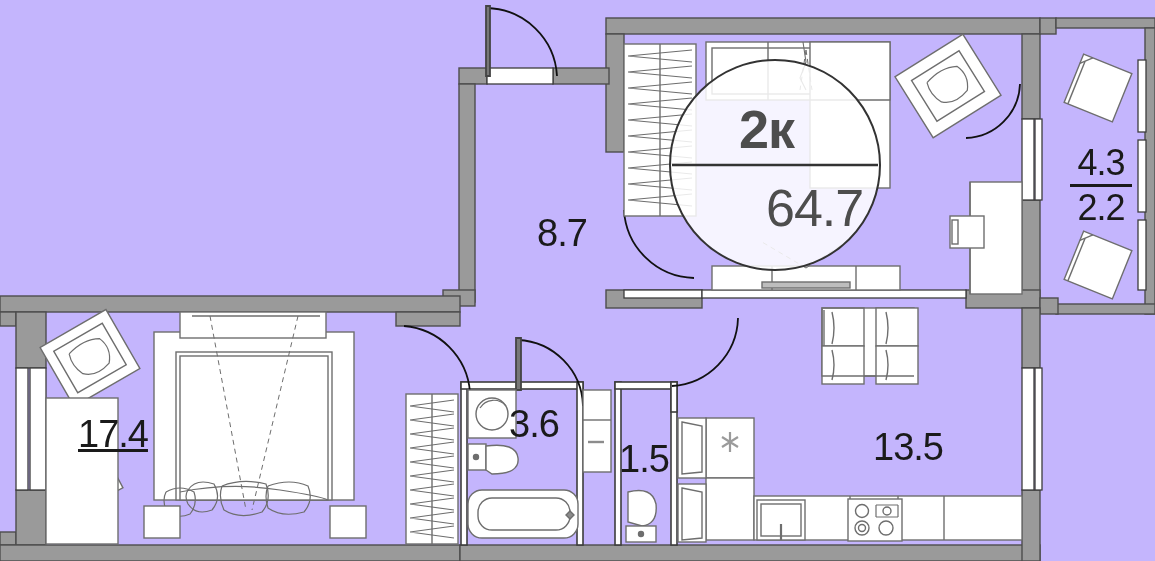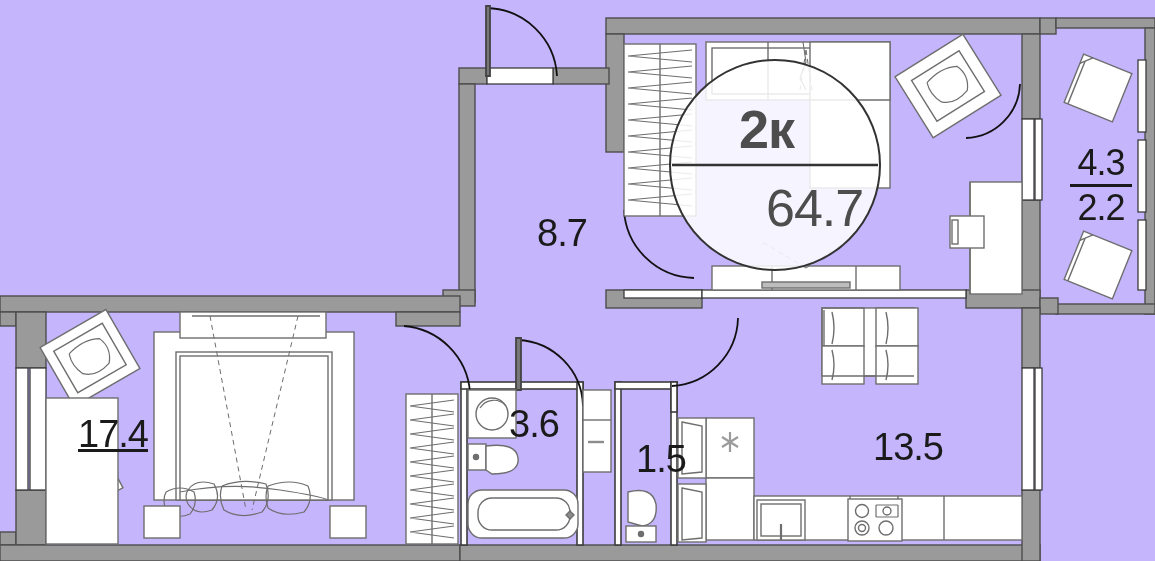--- a/index.html
+++ b/index.html
@@ -332,21 +332,21 @@
 
   <div class="badge-area" style="left:718px;top:178px;margin-left:48px;">64.7</div>
 
 
   <div class="lbl lbl-area" style="left:537px;top:214px;">8.7</div>
 
   <div class="lbl lbl-area" style="left:78px;top:415px;text-decoration:underline;">17.4</div>
 
   <div class="lbl lbl-area" style="left:509px;top:405px;">3.6</div>
 
-  <div class="lbl lbl-area" style="left:636px;top:440px;">1.5</div>
+  <div class="lbl lbl-area" style="left:619px;top:440px;">1.5</div>
 
   <div class="lbl lbl-area" style="left:841px;top:428px;margin-left:32px;">13.5</div>
 
   <div class="frac" style="left:1068px;top:144px;width:66px;">
     <div>4.3</div>
     <div class="bar"></div>
     <div>2.2</div>
   </div>
 
 </div>

